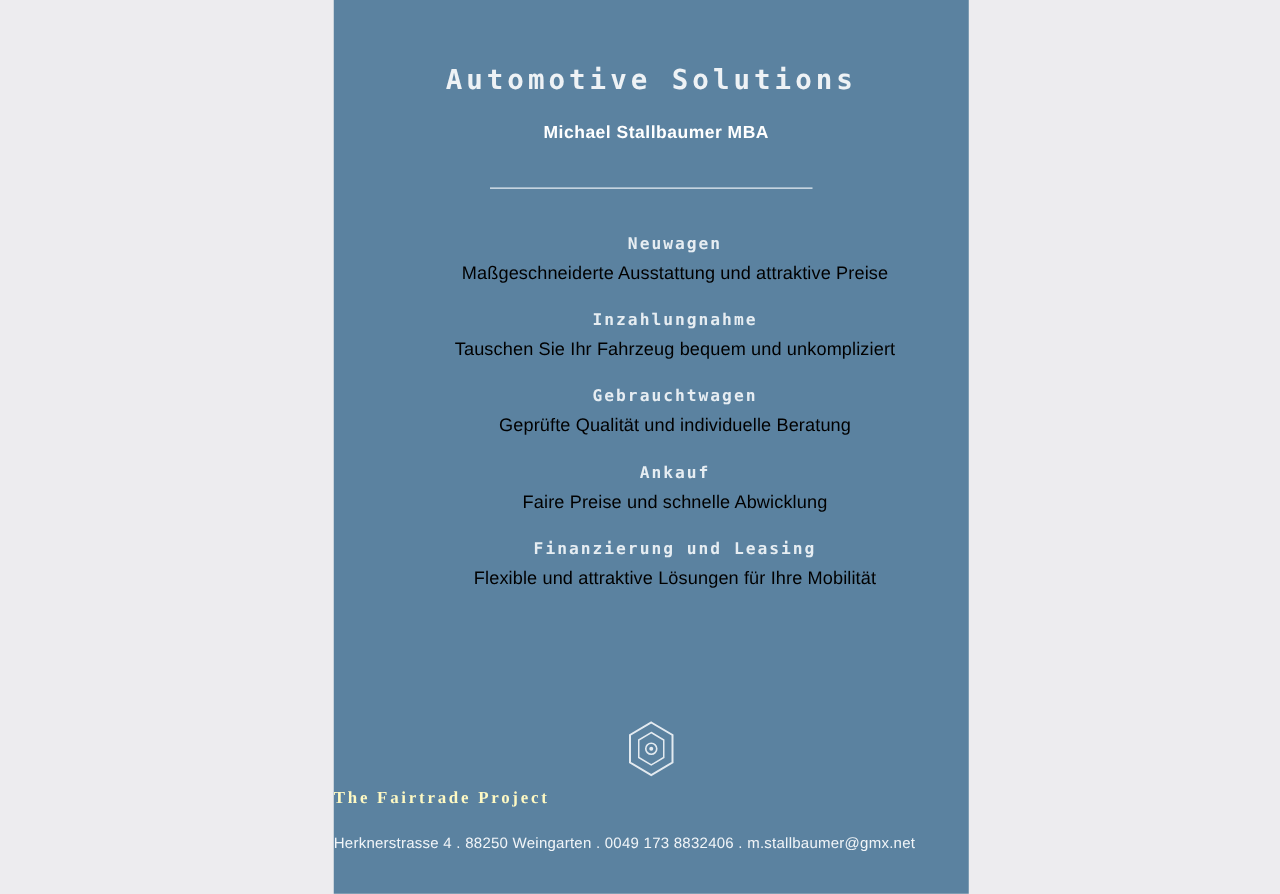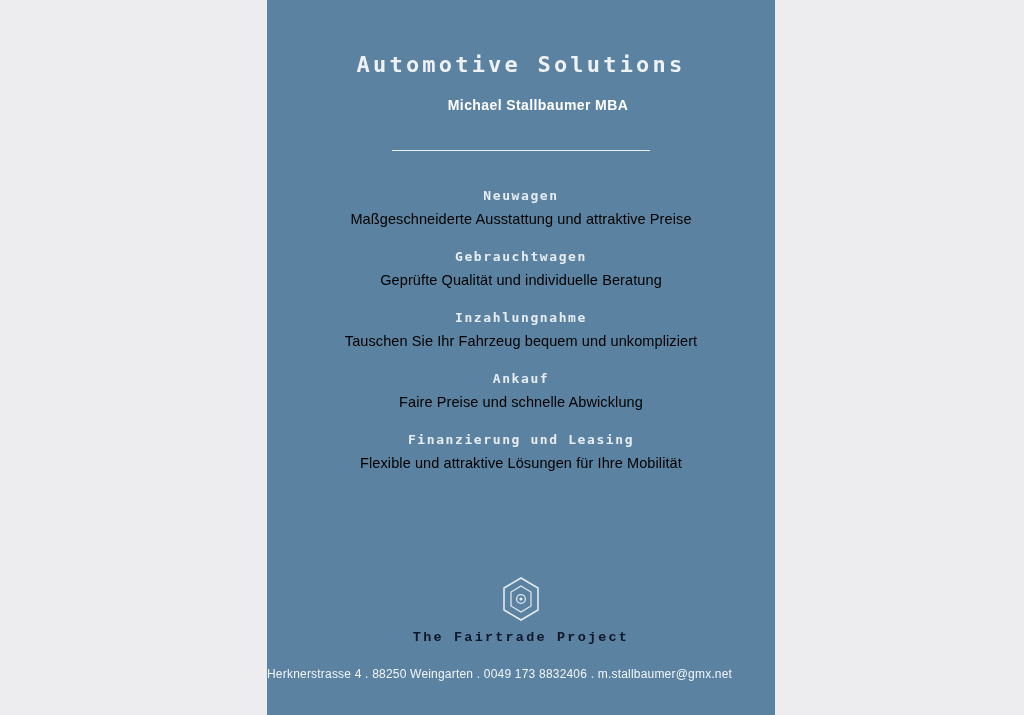--- a/index.html
+++ b/index.html
@@ -42,21 +42,21 @@
     text-align: center;
     font-family: "DejaVu Sans Mono", "Liberation Mono", monospace;
     font-size: 22px;
     font-weight: bold;
     letter-spacing: 3.2px;
     color: #eef2f5;
   }
   .brand-person {
     position: absolute;
     top: 97px;
-    left: 17px;
+    left: 4px;
     width: 100%;
     text-align: center;
     font-size: 14px;
     font-weight: bold;
     letter-spacing: 0.4px;
     color: #ffffff;
   }
   .divider {
     position: absolute;
     top: 150px;
@@ -64,20 +64,21 @@
     transform: translateX(-50%);
     width: 258px;
     height: 1px;
     background: #e8eef3;
   }
   .services {
     position: absolute;
     top: 188px;
     left: 0;
     width: 100%;
+    padding-left: 19px;
   }
   .service {
     text-align: center;
     margin-bottom: 22px;
   }
   .service-name {
     font-family: "DejaVu Sans Mono", "Liberation Mono", monospace;
     font-size: 13px;
     font-weight: bold;
     letter-spacing: 1.6px;
@@ -97,26 +98,26 @@
     text-align: center;
   }
   .logo-wrap svg {
     display: inline-block;
   }
   .footer-brand {
     position: absolute;
     top: 630px;
     left: 0;
     width: 100%;
-    text-align: center;
-    font-family: Liberation Mono, monospace;
+    text-align: left;
+    font-family: Liberation Serif, serif;
     font-size: 13.5px;
     font-weight: bold;
     letter-spacing: 2.2px;
-    color: #0f172a;
+    color: #fef9c3;
   }
   .footer-contact {
     position: absolute;
     top: 667px;
     left: 0;
     width: 100%;
     text-align: left;
     font-size: 12px;
     color: #f1f5f8;
     letter-spacing: 0.2px;
@@ -134,27 +135,27 @@
       <div class="divider"></div>
 
       <div class="services">
 
         <div class="service">
           <div class="service-name">Neuwagen</div>
           <div class="service-desc">Maßgeschneiderte Ausstattung und attraktive Preise</div>
         </div>
 
         <div class="service">
-          <div class="service-name">Gebrauchtwagen</div>
-          <div class="service-desc">Geprüfte Qualität und individuelle Beratung</div>
+          <div class="service-name">Inzahlungnahme</div>
+          <div class="service-desc">Tauschen Sie Ihr Fahrzeug bequem und unkompliziert</div>
         </div>
 
         <div class="service">
-          <div class="service-name">Inzahlungnahme</div>
-          <div class="service-desc">Tauschen Sie Ihr Fahrzeug bequem und unkompliziert</div>
+          <div class="service-name">Gebrauchtwagen</div>
+          <div class="service-desc">Geprüfte Qualität und individuelle Beratung</div>
         </div>
 
         <div class="service">
           <div class="service-name">Ankauf</div>
           <div class="service-desc">Faire Preise und schnelle Abwicklung</div>
         </div>
 
         <div class="service">
           <div class="service-name">Finanzierung und Leasing</div>
           <div class="service-desc">Flexible und attraktive Lösungen für Ihre Mobilität</div>

